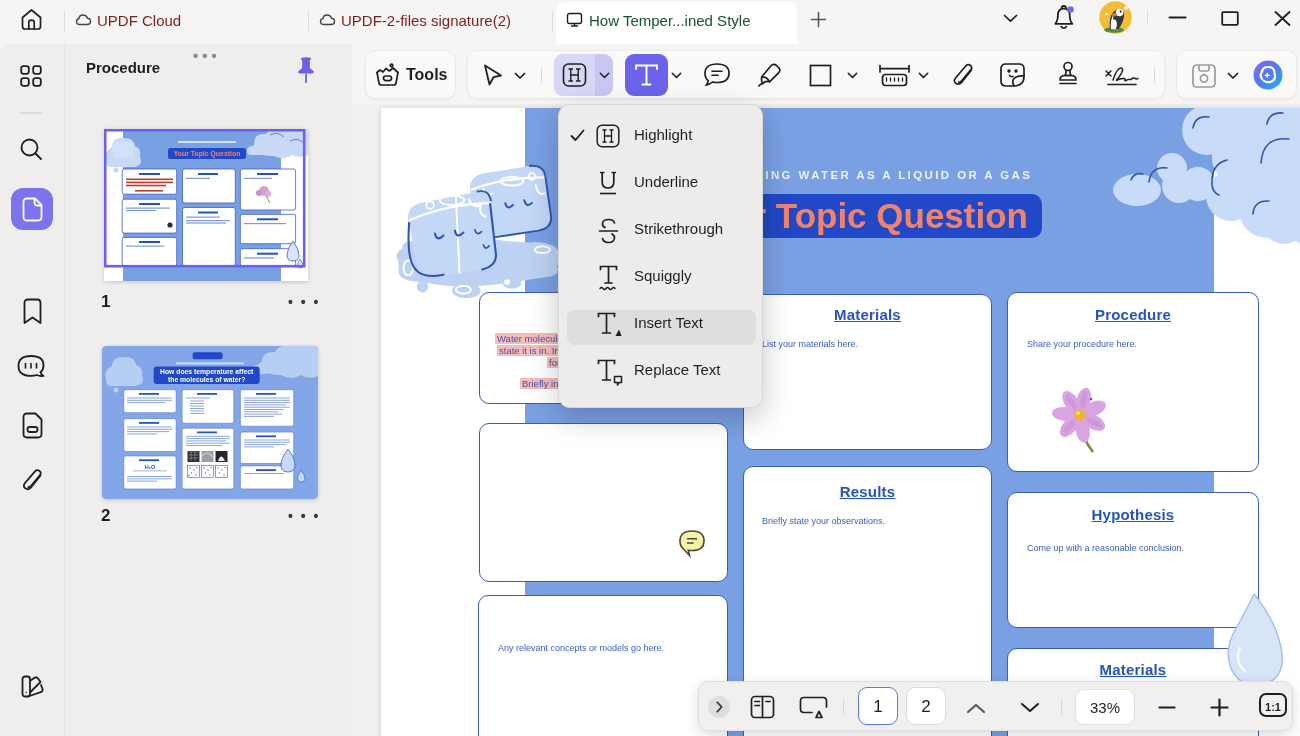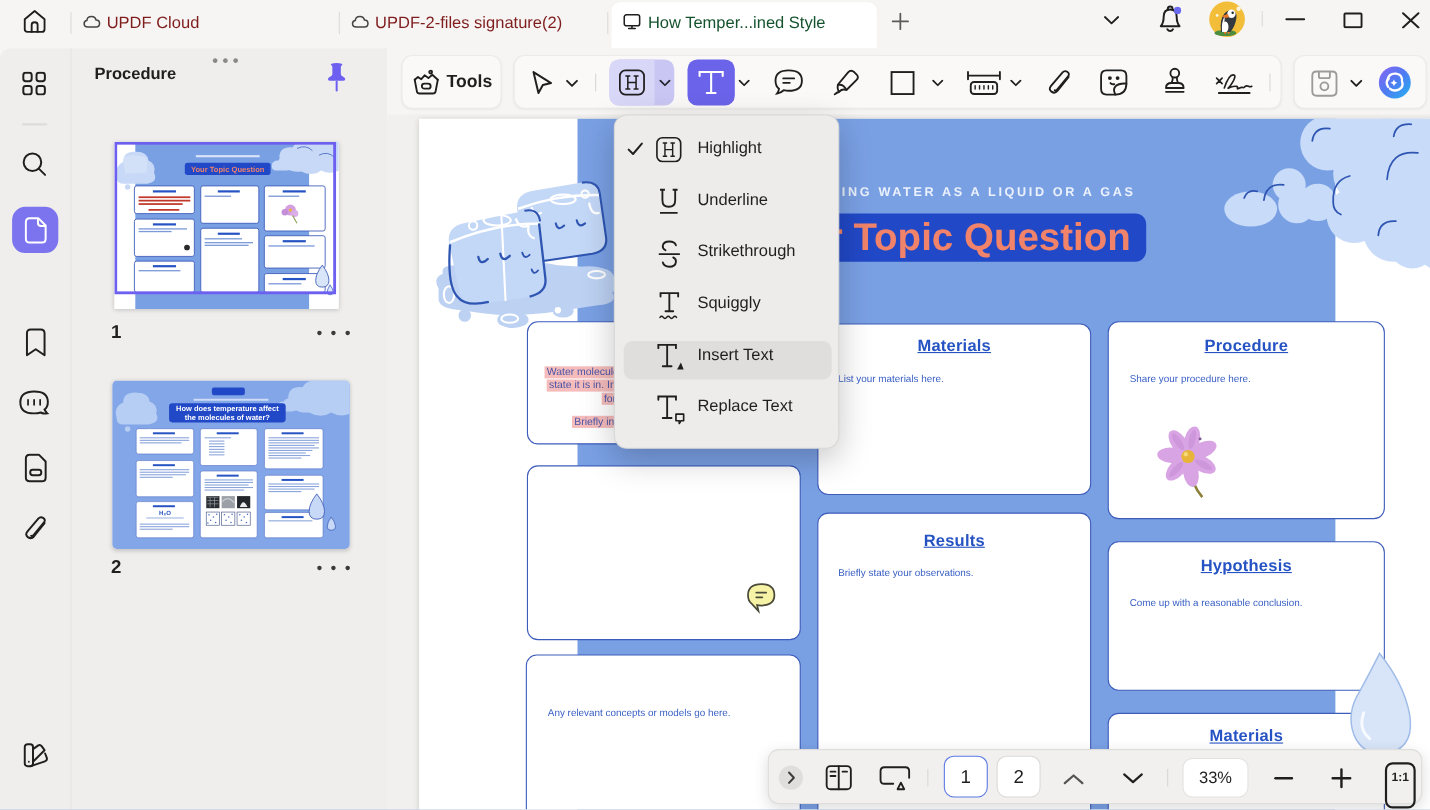--- a/index.html
+++ b/index.html
@@ -684,14 +684,14 @@
       <path d="M5 2 L13 9 L21 2"></path>
     </svg>
   <div class="tsep" style="left:362px;top:17px"></div>
   <div class="fbox" style="left:376px;top:7px;width:60px;height:36px;line-height:36px;font-size:15px;border:1px solid #E3E2E1">33%</div>
   <svg class="abs" style="left:459px;top:24px" width="18" height="3" viewBox="0 0 18 3" stroke="#1F1F1F" stroke-width="2.2" stroke-linecap="round">
       <path d="M1.5 1.5 L16.5 1.5"></path>
     </svg>
   <svg class="abs" style="left:511px;top:16px" width="19" height="19" viewBox="0 0 19 19" stroke="#1F1F1F" stroke-width="2.2" stroke-linecap="round">
       <path d="M9.5 1.5 L9.5 17.5 M1.5 9.5 L17.5 9.5"></path>
     </svg>
-  <div class="abs" style="left:560px;top:11px;width:28px;height:42px;border:2px solid #1F1F1F;border-radius:7px;text-align:center;line-height:24px;font-size:11px;font-weight:bold;color:#1F1F1F">1:1</div>
+  <div class="abs" style="left:560px;top:11px;width:28px;height:24px;border:2px solid #1F1F1F;border-radius:7px;text-align:center;line-height:24px;font-size:11px;font-weight:bold;color:#1F1F1F">1:1</div>
 </div>
 
 </body></html>

